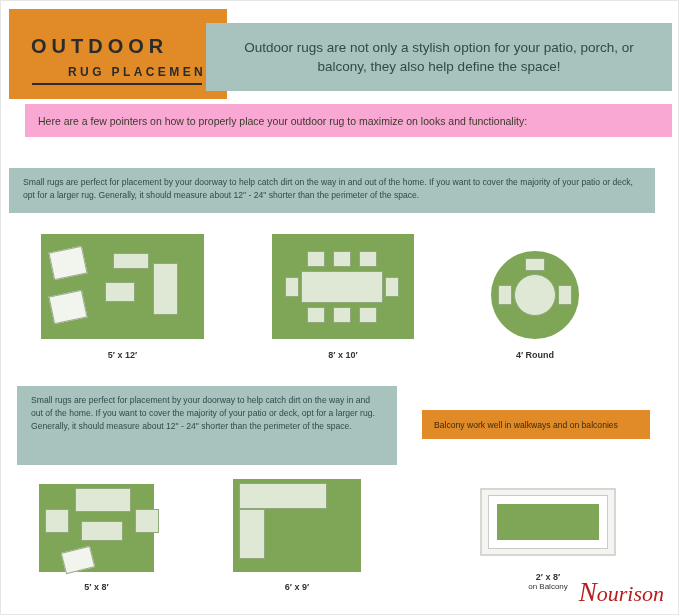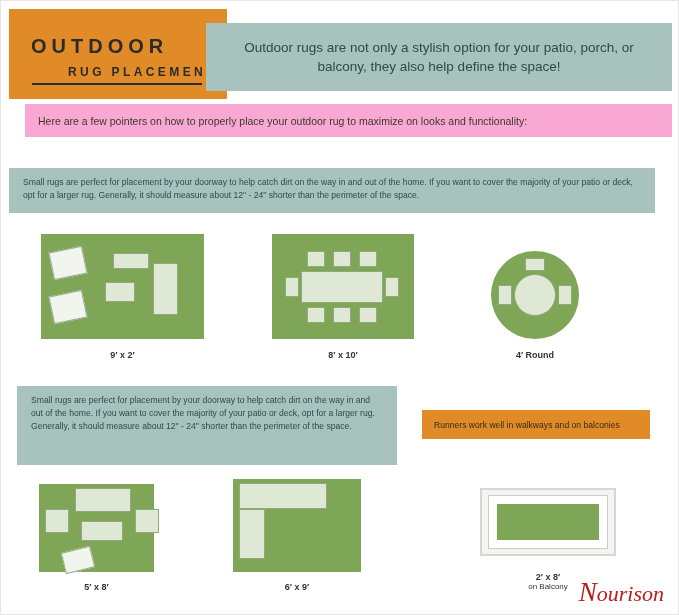--- a/index.html
+++ b/index.html
@@ -116,21 +116,21 @@
     <span>Small rugs are perfect for placement by your doorway to help catch dirt on the way in and out of the home. If you want to cover the majority of your patio or deck, opt for a larger rug. Generally, it should measure about 12" - 24" shorter than the perimeter of the space.</span>
   </div>
 
   <div class="rug" style="left:40px;top:233px;width:163px;height:105px;"></div>
   <div class="furn-w" style="left:50px;top:248px;width:34px;height:28px;transform:rotate(-12deg);"></div>
   <div class="furn-w" style="left:50px;top:292px;width:34px;height:28px;transform:rotate(-12deg);"></div>
   <div class="furn" style="left:104px;top:281px;width:30px;height:20px;"></div>
   <div class="furn" style="left:152px;top:262px;width:25px;height:52px;"></div>
   <div class="furn" style="left:112px;top:252px;width:36px;height:16px;"></div>
   <div class="cap" style="left:40px;top:349px;width:163px;">
-    <span>9′ x 2′</span>
+    <span>5′ x 12′</span>
   </div>
 
   <div class="rug" style="left:271px;top:233px;width:142px;height:105px;"></div>
   <div class="furn" style="left:300px;top:270px;width:82px;height:32px;"></div>
   <div class="furn" style="left:306px;top:250px;width:18px;height:16px;"></div>
   <div class="furn" style="left:332px;top:250px;width:18px;height:16px;"></div>
   <div class="furn" style="left:358px;top:250px;width:18px;height:16px;"></div>
   <div class="furn" style="left:306px;top:306px;width:18px;height:16px;"></div>
   <div class="furn" style="left:332px;top:306px;width:18px;height:16px;"></div>
   <div class="furn" style="left:358px;top:306px;width:18px;height:16px;"></div>
@@ -146,21 +146,21 @@
   <div class="furn" style="left:557px;top:284px;width:14px;height:20px;"></div>
   <div class="furn" style="left:524px;top:257px;width:20px;height:13px;"></div>
   <div class="cap" style="left:478px;top:349px;width:112px;">
     <span>4′ Round</span>
   </div>
 
   <div class="band-teal2">
     <span>Small rugs are perfect for placement by your doorway to help catch dirt on the way in and out of the home. If you want to cover the majority of your patio or deck, opt for a larger rug. Generally, it should measure about 12" - 24" shorter than the perimeter of the space.</span>
   </div>
   <div class="band-orange">
-    <span>Runners work well in walkways and on balconies</span>
+    <span>Balcony work well in walkways and on balconies</span>
   </div>
 
   <div class="rug" style="left:38px;top:483px;width:115px;height:88px;"></div>
   <div class="furn" style="left:74px;top:487px;width:56px;height:24px;"></div>
   <div class="furn" style="left:80px;top:520px;width:42px;height:20px;"></div>
   <div class="furn" style="left:44px;top:508px;width:24px;height:24px;"></div>
   <div class="furn" style="left:134px;top:508px;width:24px;height:24px;"></div>
   <div class="furn-w" style="left:62px;top:548px;width:30px;height:22px;transform:rotate(-14deg);"></div>
   <div class="cap" style="left:38px;top:581px;width:115px;">
     <span>5′ x 8′</span>

